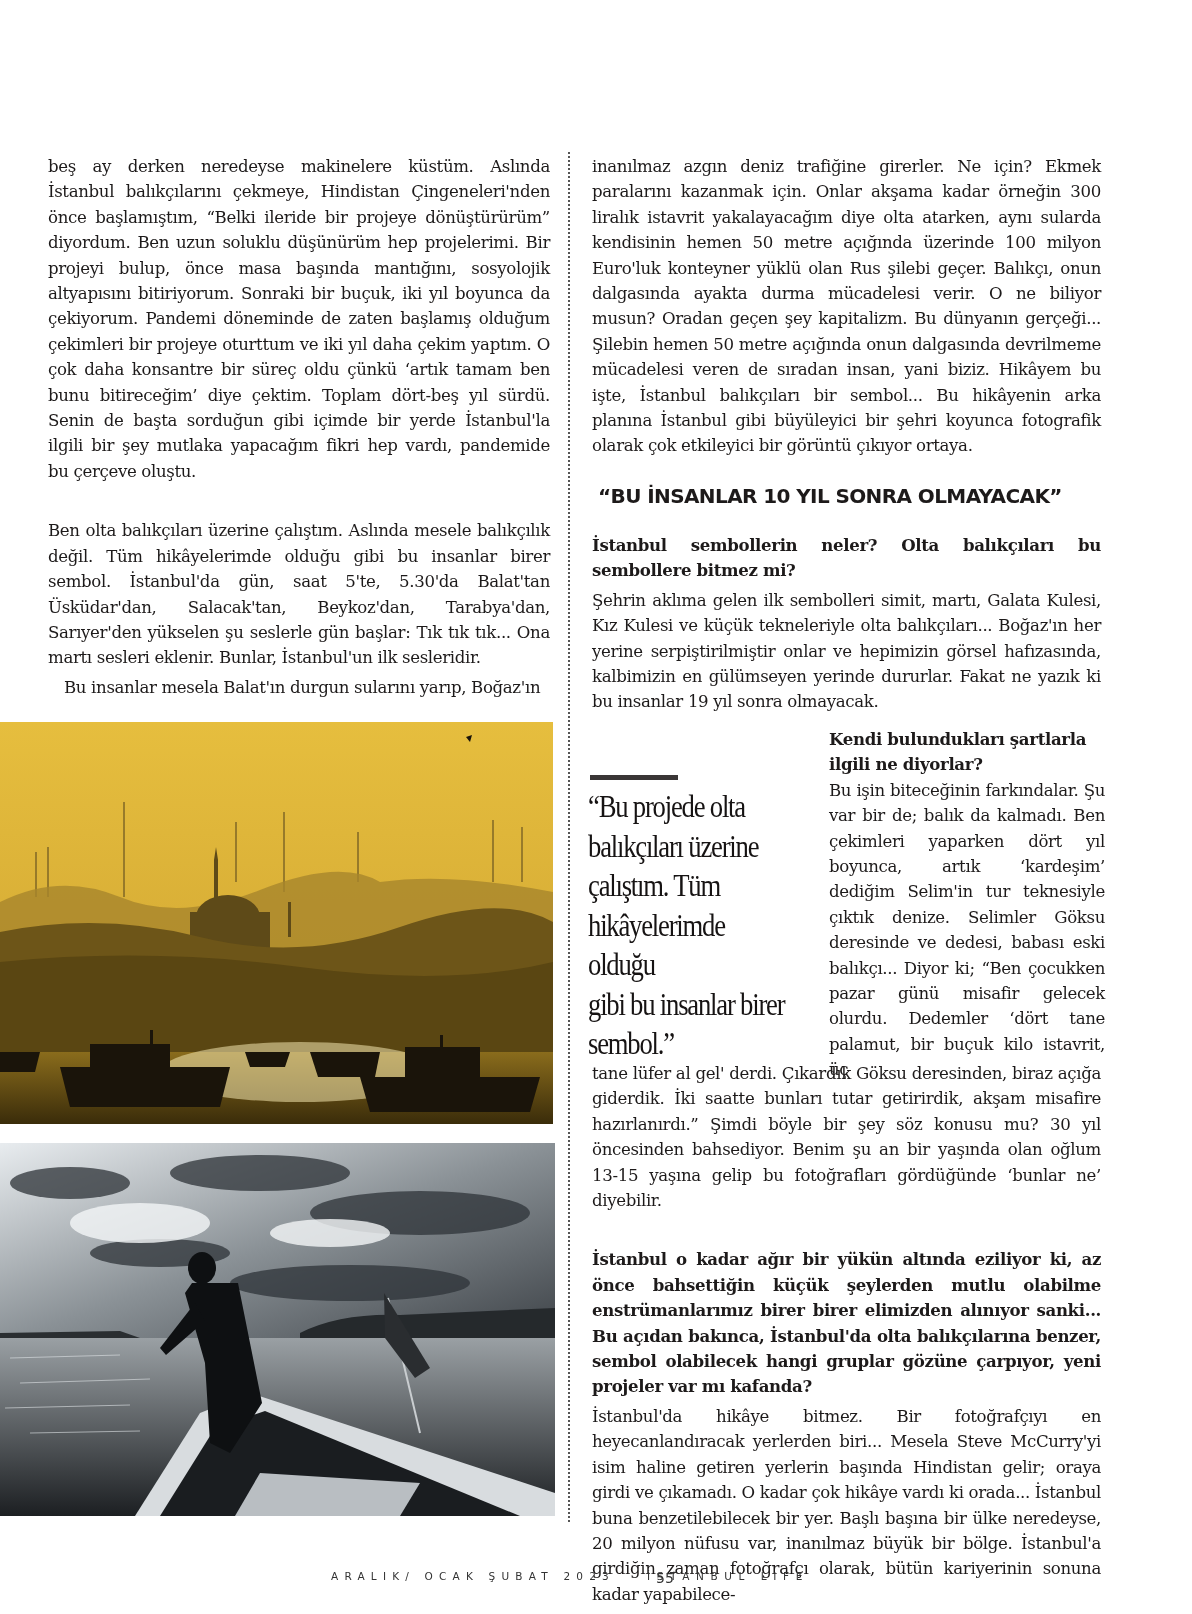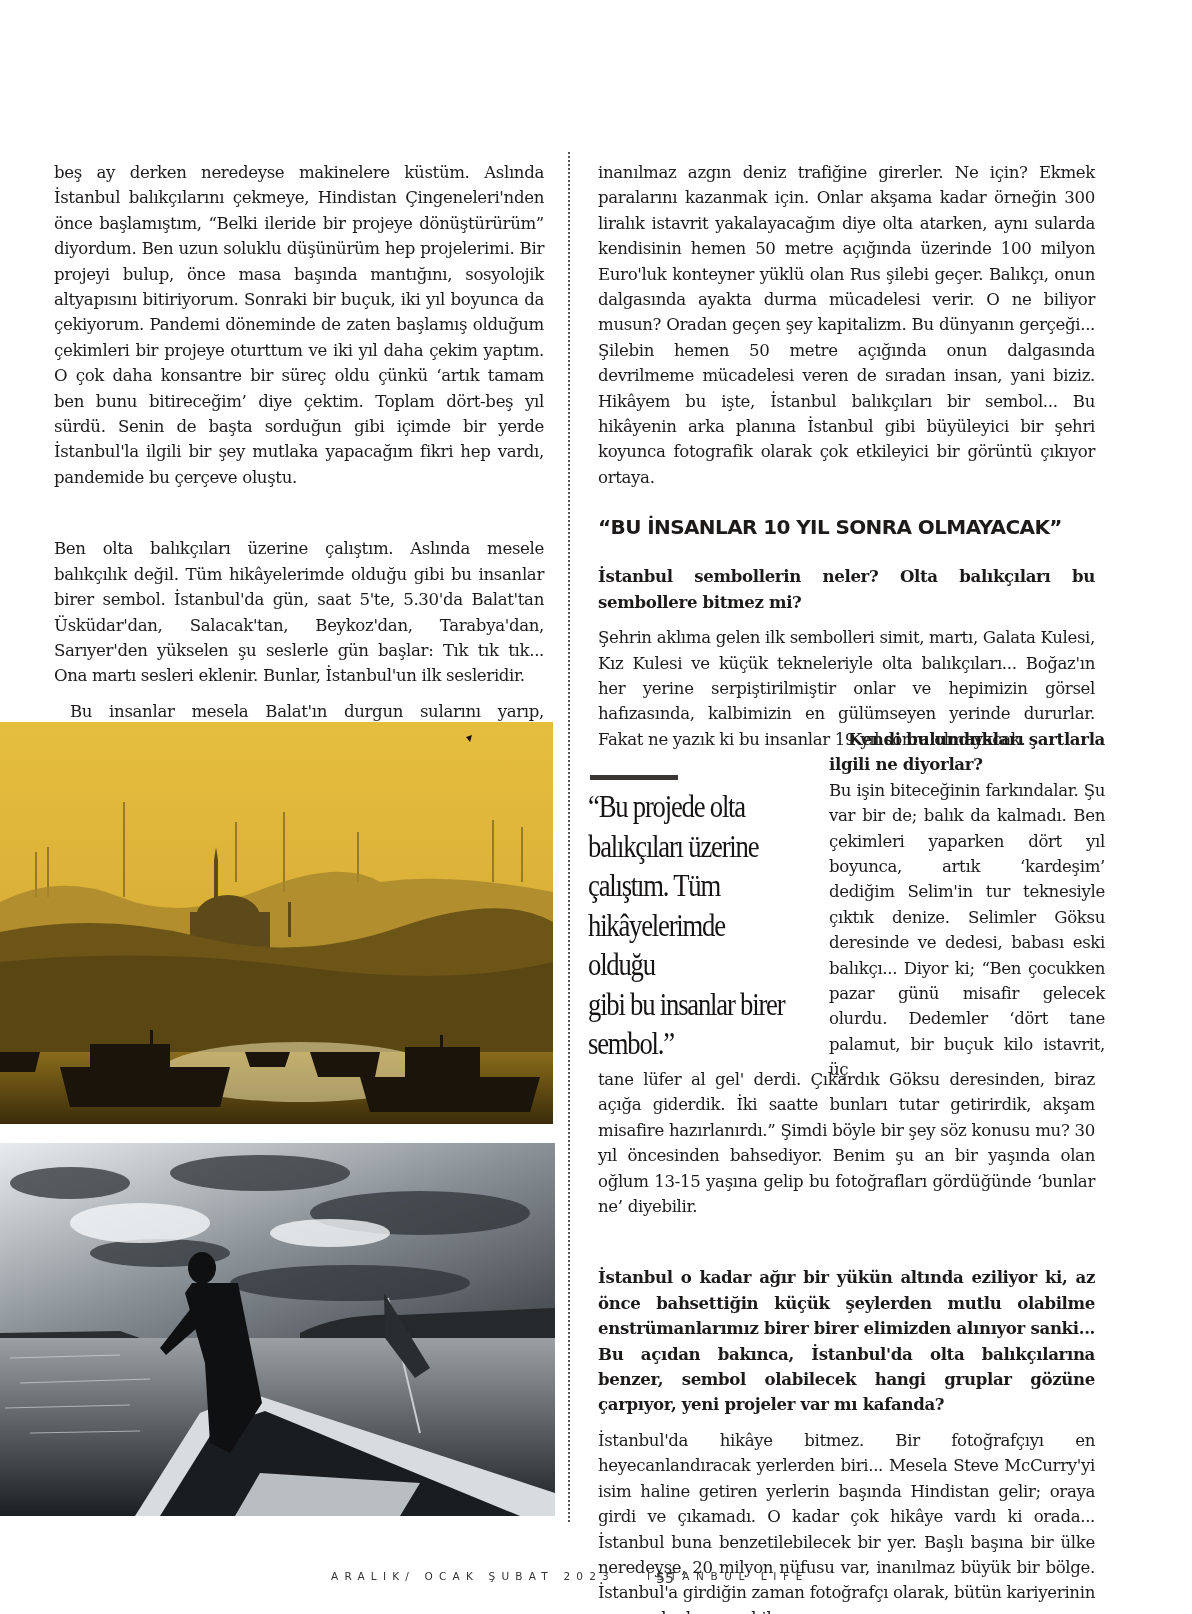--- a/index.html
+++ b/index.html
@@ -1,19 +1,19 @@
 <!DOCTYPE html>
 <html><head>
 <meta charset="utf-8">
 <style>
   html, body { margin: 0; padding: 0; background: #ffffff; }
   body { width: 1192px; height: 1614px; position: relative; overflow: hidden; color: #1d1a1a;
          font-family: "DejaVu Serif", "Liberation Serif", serif; }
   .col { position: absolute; font-size: 16.6px; line-height: 25.4px; letter-spacing: -0.35px; }
-  .col p { margin: 10px; text-align: justify; text-align-last: left; }
+  .col p { margin: 4px; text-align: justify; text-align-last: left; }
   .col p.indent { text-indent: 16px; }
   .q { font-weight: bold; margin: 0; }
   .gap { height: 26px; }
   #left-col { left: 44px; top: 150px; width: 510px; }
   #right-top { left: 588px; top: 150px; width: 517px; }
   #divider { position: absolute; left: 568px; top: 152px; height: 1370px; border-left: 2px dotted #555; }
   #section-heading { font-family: "DejaVu Sans", "Liberation Sans", sans-serif; font-weight: bold;
          font-size: 20px; letter-spacing: -0.6px; margin: 24px 0 24px 10px; line-height: 26px; }
   #pull-quote-bar { position: absolute; left: 590px; top: 775px; width: 88px; height: 5px; background: #3a3636; }
   #pull-quote { position: absolute; left: 588px; top: 787px; width: 230px;
@@ -52,21 +52,21 @@
 
 <div id="pull-quote-bar"></div>
 <div id="pull-quote">“Bu projede olta
 balıkçıları üzerine
 çalıştım. Tüm
 hikâyelerimde olduğu
 gibi bu insanlar birer
 sembol.”</div>
 
 <div id="wrap-col">
-  <p class="q" style="text-align:right">Kendi bulundukları şartlarla ilgili ne diyorlar?</p>
+  <p class="q" style="text-align:left">Kendi bulundukları şartlarla ilgili ne diyorlar?</p>
   <p>Bu işin biteceğinin farkındalar. Şu var bir de; balık da kalmadı. Ben çekimleri yaparken dört yıl boyunca, artık ‘kardeşim’ dediğim Selim'in tur teknesiyle çıktık denize. Selimler Göksu deresinde ve dedesi, babası eski balıkçı... Diyor ki; “Ben çocukken pazar günü misafir gelecek olurdu. Dedemler ‘dört tane palamut, bir buçuk kilo istavrit, üç</p>
 </div>
 
 <div id="right-bottom" class="col">
   <p>tane lüfer al gel' derdi. Çıkardık Göksu deresinden, biraz açığa giderdik. İki saatte bunları tutar getirirdik, akşam misafire hazırlanırdı.” Şimdi böyle bir şey söz konusu mu? 30 yıl öncesinden bahsediyor. Benim şu an bir yaşında olan oğlum 13-15 yaşına gelip bu fotoğrafları gördüğünde ‘bunlar ne’ diyebilir.</p>
   <div class="gap"></div>
   <p class="q">İstanbul o kadar ağır bir yükün altında eziliyor ki, az önce bahsettiğin küçük şeylerden mutlu olabilme enstrümanlarımız birer birer elimizden alınıyor sanki... Bu açıdan bakınca, İstanbul'da olta balıkçılarına benzer, sembol olabilecek hangi gruplar gözüne çarpıyor, yeni projeler var mı kafanda?</p>
   <p>İstanbul'da hikâye bitmez. Bir fotoğrafçıyı en heyecanlandıracak yerlerden biri... Mesela Steve McCurry'yi isim haline getiren yerlerin başında Hindistan gelir; oraya girdi ve çıkamadı. O kadar çok hikâye vardı ki orada... İstanbul buna benzetilebilecek bir yer. Başlı başına bir ülke neredeyse, 20 milyon nüfusu var, inanılmaz büyük bir bölge. İstanbul'a girdiğin zaman fotoğrafçı olarak, bütün kariyerinin sonuna kadar yapabilece-</p>
 </div>
 

